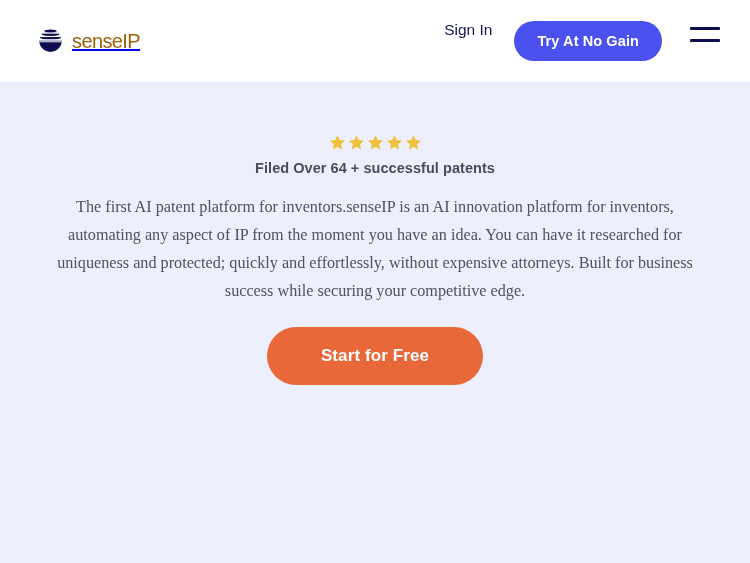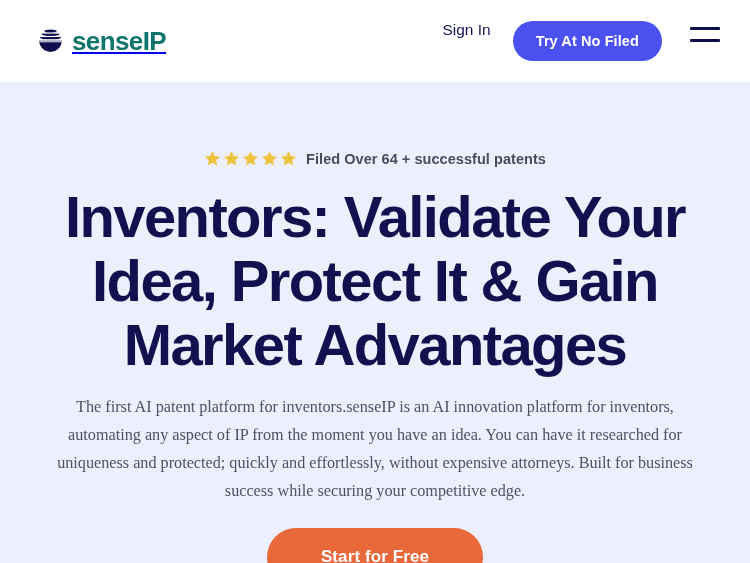--- a/index.html
+++ b/index.html
@@ -18,21 +18,21 @@
     position:absolute; top:0; left:0;
     width:750px; height:82px;
     background:#ffffff;
     display:flex; align-items:center;
     padding:0 30px 0 38px;
     z-index:5;
   }
   .brand { display:flex; align-items:center; gap:9px; cursor:pointer; }
   .logo-mark { width:25px; height:30px; display:block; flex:none; }
   .brand-name {
-    font-size:26px; font-weight:700; color:#0f766e;
+    font-size:20px; font-weight:400; color:#a16207;
     letter-spacing:-0.6px; line-height:1;
   }
   .nav-right { margin-left:auto; display:flex; align-items:flex-start; gap:22px; }
   .signin {
     font-size:15.5px; color:#151551; font-weight:400;
     text-decoration:none; cursor:pointer; white-space:nowrap;
   }
   .cta-blue {
     background:#4b51ef; color:#ffffff;
     font-size:14.5px; font-weight:700;
@@ -50,21 +50,21 @@
   
   .hero {
     position:absolute; top:82px; left:0;
     width:750px; height:481px;
     background:#eeeffc;
     text-align:center;
     padding:0 22px;
   }
   .rating-row {
     display:flex; align-items:center; justify-content:center;
-    gap:9px; padding-top:68px;
+    gap:9px; padding-top:52px;flex-direction:column;
   }
   .stars { display:flex; gap:2px; line-height:1; }
   .star { width:17px; height:17px; display:block; }
   .rating-text {
     font-size:14.5px; font-weight:700; color:#4b4b5a;
     letter-spacing:0.05px;
   }
   .headline {
     margin-top:18px;
     font-size:58px; line-height:1.1;
@@ -111,21 +111,21 @@
         </g>
         <rect x="1.6" y="13.3" width="21.8" height="1.15" fill="#ffffff"></rect>
         <rect x="3.0" y="9.9" width="19.0" height="1.15" fill="#ffffff"></rect>
         <rect x="5.0" y="6.55" width="15.0" height="1.1" fill="#ffffff"></rect>
       </svg>
       <span class="brand-name">senseIP</span>
     </a>
 
     <nav class="nav-right">
       <a class="signin" href="#">Sign In</a>
-      <button class="cta-blue">Try At No Filed</button>
+      <button class="cta-blue">Try At No Gain</button>
       <div class="hamburger" role="button" aria-label="Menu">
         <span></span>
         <span></span>
       </div>
     </nav>
   </header>
 
   <section class="hero">
 
     <div class="rating-row">
@@ -142,21 +142,20 @@
         <svg class="star" viewBox="0 0 24 24">
             <path fill="#eec23c" d="M12 1.6l3.2 6.9 7.4.9-5.5 5.1 1.5 7.4L12 18.1 5.4 21.9l1.5-7.4L1.4 9.4l7.4-.9z"></path>
           </svg>
         <svg class="star" viewBox="0 0 24 24">
             <path fill="#eec23c" d="M12 1.6l3.2 6.9 7.4.9-5.5 5.1 1.5 7.4L12 18.1 5.4 21.9l1.5-7.4L1.4 9.4l7.4-.9z"></path>
           </svg>
       </div>
       <span class="rating-text">Filed Over 64 + successful patents</span>
     </div>
 
-    <h1 class="headline">Inventors: Validate Your Idea, Protect It &amp; Gain Market Advantages</h1>
 
     <p class="subcopy">The first AI patent platform for inventors.senseIP is an AI innovation platform for inventors, automating any aspect of IP from the moment you have an idea. You can have it researched for uniqueness and protected; quickly and effortlessly, without expensive attorneys. Built for business success while securing your competitive edge.</p>
 
     <div class="cta-wrap">
       <button class="cta-orange">Start for Free</button>
     </div>
 
   </section>
 
 </div>

